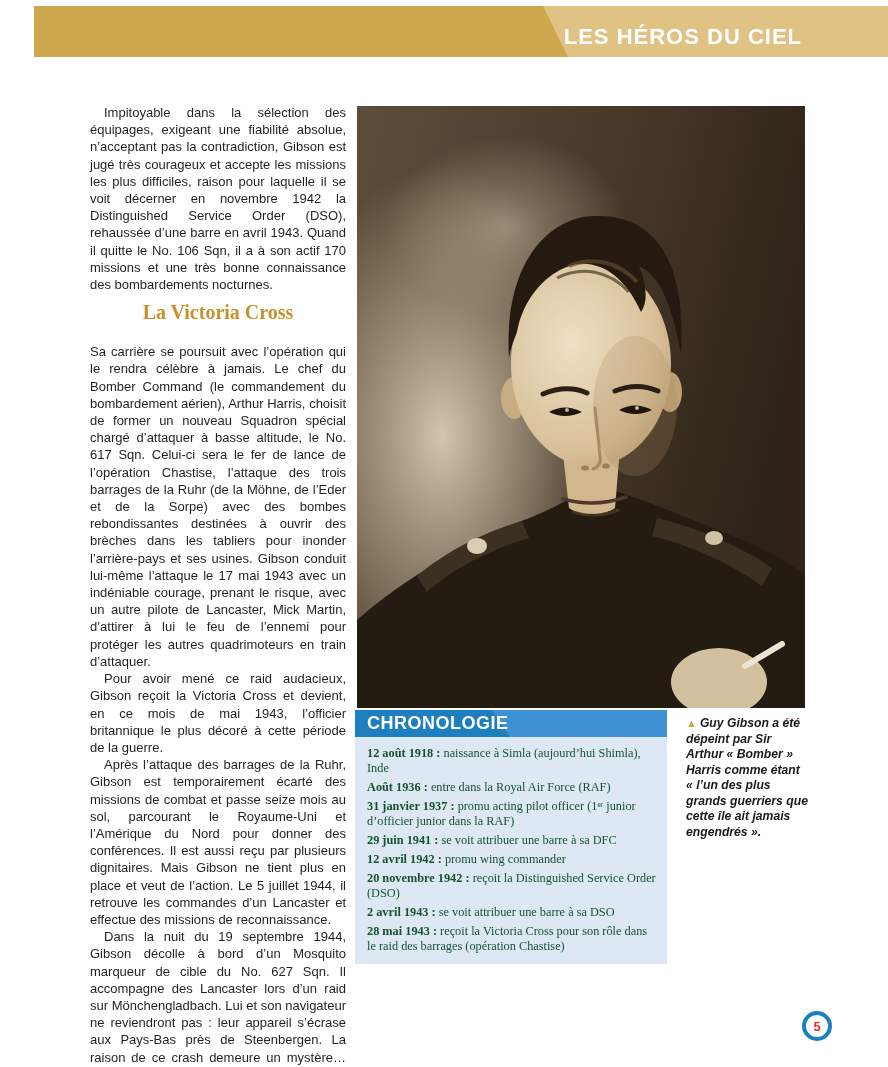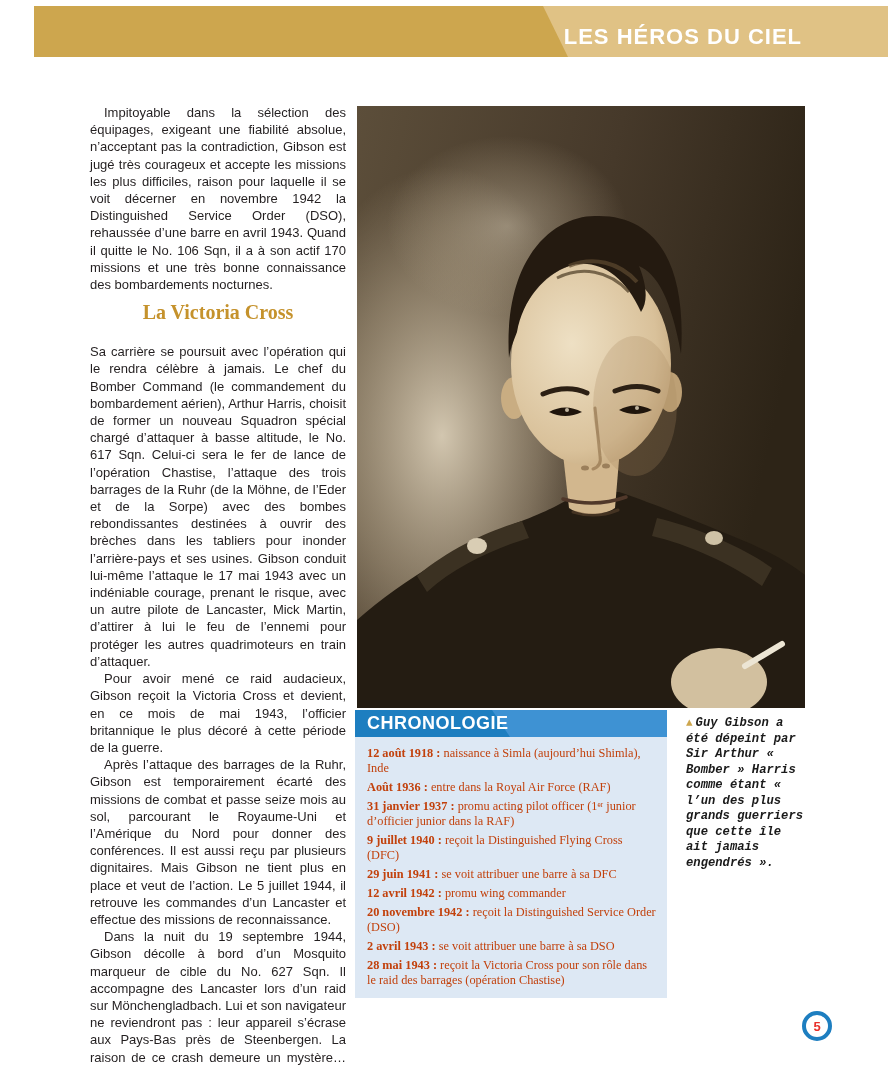--- a/index.html
+++ b/index.html
@@ -65,30 +65,30 @@
     clip-path:polygon(0 0, calc(100% - 18px) 0, 100% 100%, 0 100%);
   }
   .chrono-title{
     position:absolute;left:12px;top:0;height:27px;display:flex;align-items:center;
     color:#ffffff;font-weight:bold;font-size:18px;letter-spacing:.5px;
   }
   .chrono-body{
     background:var(--blue_pale);
     padding:9px 10px 10px 12px;
     font-family:"Liberation Serif",serif;
-    font-size:12.3px;line-height:15px;color:#c2410c;
+    font-size:12.3px;line-height:15px;color:#14532d;
   }
   .chrono-entry{margin-bottom:4px;}
   .chrono-entry:last-child{margin-bottom:0;}
   .chrono-entry b{font-weight:bold;}
 
   
   .caption{
     position:absolute;left:686px;top:716px;width:122px;
-    font-family:Liberation Mono, monospace;font-style:italic;font-weight:bold;
+    font-family:Liberation Sans, sans-serif;font-style:italic;font-weight:bold;
     font-size:12.2px;line-height:15.5px;color:#1a1a1a;text-align:left;
   }
   .caption .tri{
     color:var(--gold_dark);font-style:normal;font-size:11px;margin-right:3px;
   }
 
   
   .page-num{
     position:absolute;left:802px;top:1011px;width:30px;height:30px;
     border:4.5px solid var(--blue_dark);border-radius:50%;background:#ffffff;
@@ -194,21 +194,20 @@
       <div class="chrono-header-dark"></div>
       <span class="chrono-title">CHRONOLOGIE</span>
     </div>
     <div class="chrono-body">
     <div class="chrono-entry"><b>12 août 1918 : </b><span>naissance à Simla (aujourd’hui Shimla), Inde</span></div>
 
     <div class="chrono-entry"><b>Août 1936 : </b><span>entre dans la Royal Air Force (RAF)</span></div>
 
     <div class="chrono-entry"><b>31 janvier 1937 : </b><span>promu acting pilot officer (1ᵉʳ junior d’officier junior dans la RAF)</span></div>
 
-    <div class="chrono-entry"><b>9 juillet 1940 : </b><span>reçoit la Distinguished Flying Cross (DFC)</span></div>
 
     <div class="chrono-entry"><b>29 juin 1941 : </b><span>se voit attribuer une barre à sa DFC</span></div>
 
     <div class="chrono-entry"><b>12 avril 1942 : </b><span>promu wing commander</span></div>
 
     <div class="chrono-entry"><b>20 novembre 1942 : </b><span>reçoit la Distinguished Service Order (DSO)</span></div>
 
     <div class="chrono-entry"><b>2 avril 1943 : </b><span>se voit attribuer une barre à sa DSO</span></div>
 
     <div class="chrono-entry"><b>28 mai 1943 : </b><span>reçoit la Victoria Cross pour son rôle dans le raid des barrages (opération Chastise)</span></div>

